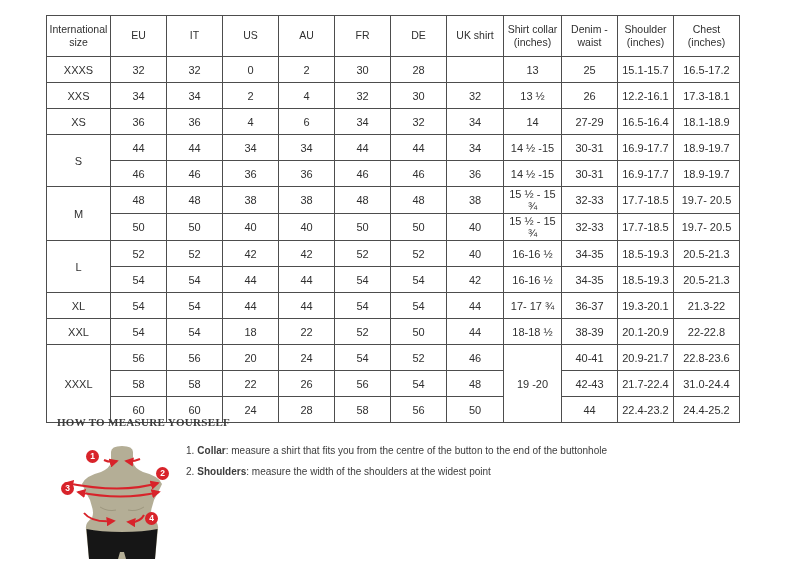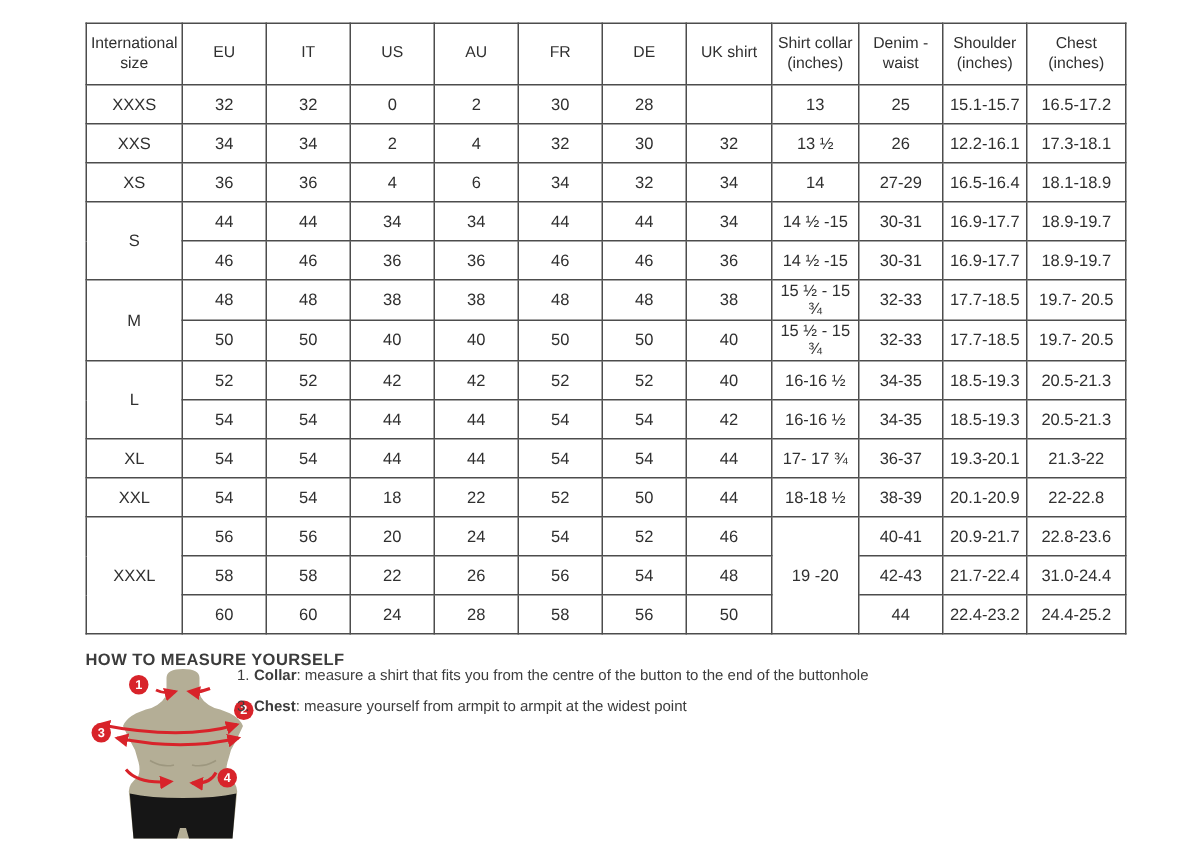--- a/index.html
+++ b/index.html
@@ -2,43 +2,43 @@
 <html><head>
 <meta charset="utf-8">
 <style>
   html, body { margin:0; padding:0; }
   body {
     width:787px; height:566px; background:#ffffff; position:relative;
     font-family:"Liberation Sans", sans-serif; color:#303030; overflow:hidden;
   }
   
   table.size-table {
-    position:absolute; left:57px; top:15px;
+    position:absolute; left:46px; top:15px;
     border-collapse:collapse; table-layout:fixed;
   }
   .size-table th, .size-table td {
     border:1px solid #4d4d4d; text-align:center; vertical-align:middle;
     padding:1px 2px; color:#303030; overflow:hidden;
   }
   .size-table th { font-weight:normal; font-size:10.5px; height:38px; line-height:1.25; }
   .size-table td { font-size:11px; height:23px; }
   
   .measure-title {
-    position:absolute; left:57px; top:434px;
-    font-size:11px; font-weight:bold; color:#3c3c3c; letter-spacing:0.3px;
+    position:absolute; left:57px; top:416px;
+    font-size:11px; font-weight:bold; color:#3c3c3c; letter-spacing:0.3px;font-family:Liberation Serif, serif;
   }
   .figure-wrap { position:absolute; left:58px; top:443px; width:118px; height:122px; }
   .figure-wrap svg { position:absolute; left:0; top:0; }
   .badge {
     position:absolute; width:13px; height:13px; border-radius:50%;
     background:#d8232a; color:#ffffff; font-size:8.5px; font-weight:bold;
     display:flex; align-items:center; justify-content:center; line-height:1;
   }
   .measure-list {
-    position:absolute; left:158px; top:444px; width:580px;
+    position:absolute; left:186px; top:444px; width:580px;
     list-style:none; margin:0; padding:0;
     font-size:10px; color:#3c3c3c;
   }
   .measure-list li { height:13px; line-height:13px; margin-bottom:8px; white-space:nowrap; }
   .measure-list .num { margin-right:3px; }
   .measure-list b { font-weight:bold; }
 </style>
 </head>
 <body>
 
@@ -293,15 +293,15 @@
   <div class="badge" style="left:98px;top:24px">2</div>
   <div class="badge" style="left:3px;top:39px">3</div>
   <div class="badge" style="left:87px;top:69px">4</div>
 </div>
 
 <ol class="measure-list">
   <li>
     <span class="num">1.</span><b>Collar</b><span>: measure a shirt that fits you from the centre of the button to the end of the buttonhole</span>
   </li>
   <li>
-    <span class="num">3.</span><b>Chest</b><span>: measure yourself from armpit to armpit at the widest point</span>
+    <span class="num">2.</span><b>Shoulders</b><span>: measure the width of the shoulders at the widest point</span>
   </li>
 </ol>
 
 </body></html>

